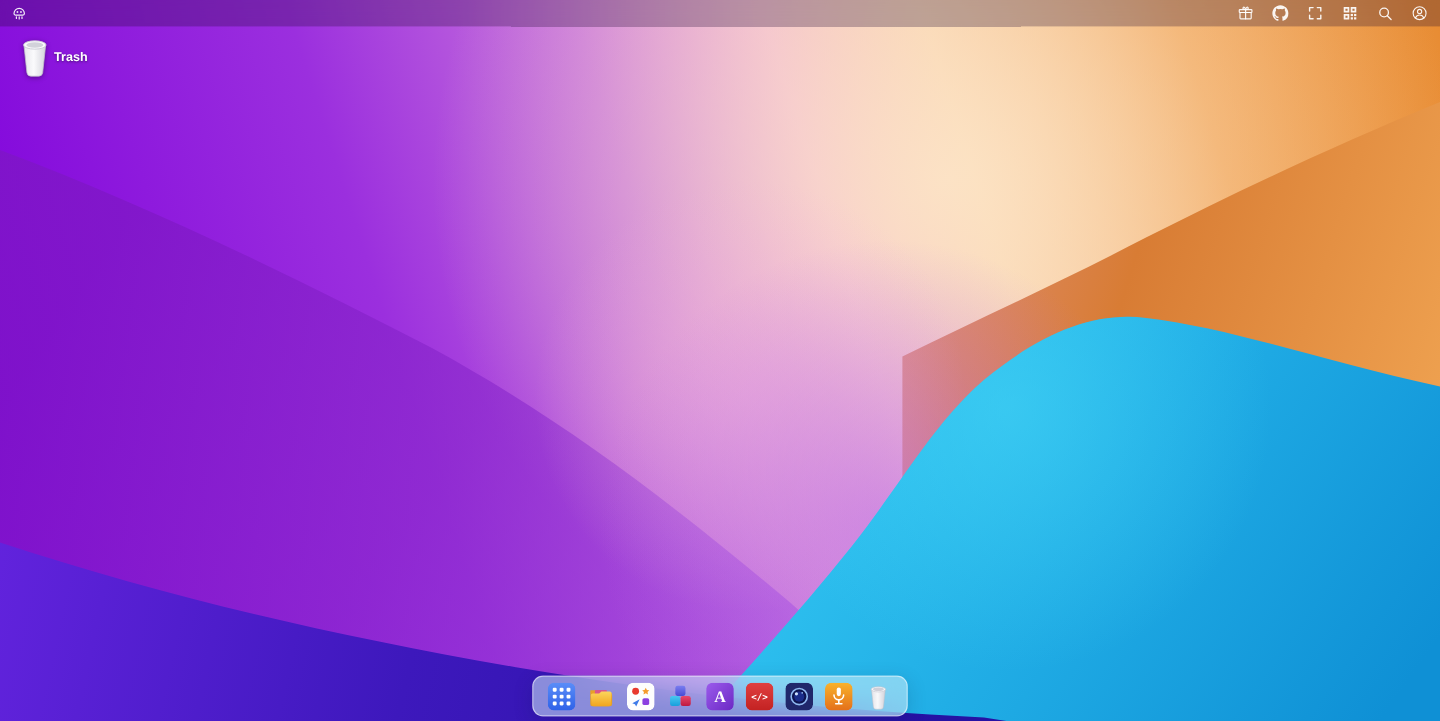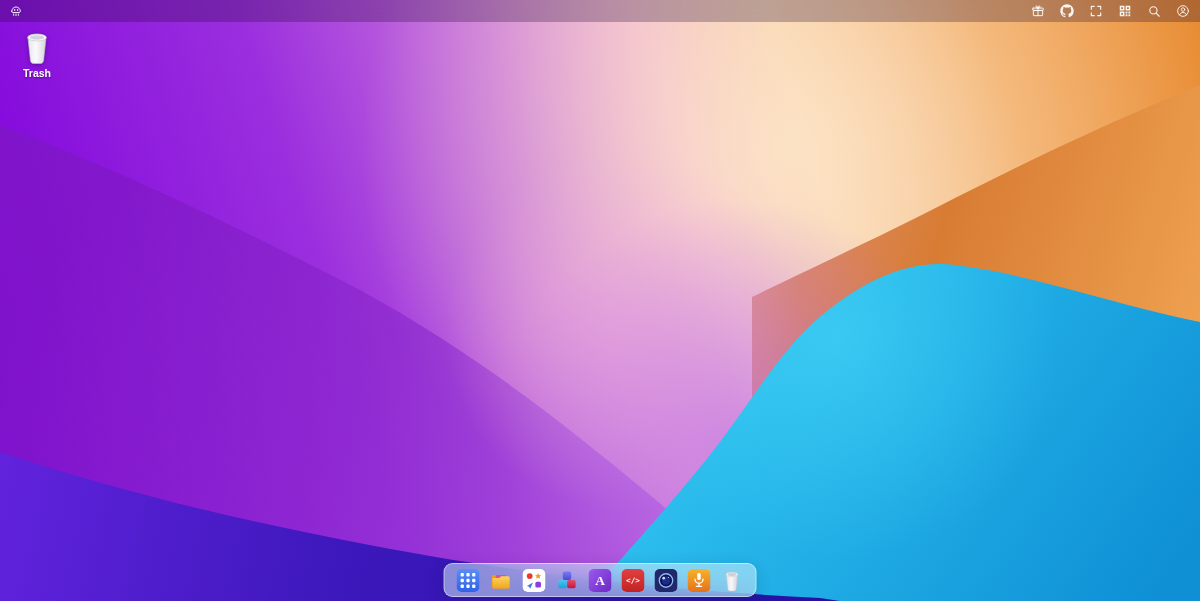--- a/index.html
+++ b/index.html
@@ -14,21 +14,21 @@
           color:rgba(255,255,255,0.95);}
   .topbar-left{display:flex;align-items:center;padding-left:8px;}
   .topbar-right{display:flex;align-items:center;gap:13px;padding-right:9px;}
   .tb-btn{width:16px;height:16px;display:flex;align-items:center;justify-content:center;
           cursor:pointer;color:rgba(255,255,255,0.92);}
   .tb-btn svg{width:14px;height:14px;display:block;}
   .tb-logo svg{width:16px;height:16px;}
 
   
   .desktop-icon{position:absolute;top:29px;left:13px;width:48px;z-index:5;
-                display:flex;flex-direction:column;align-items:center;cursor:pointer;}
+                display:flex;flex-direction:row;align-items:center;cursor:pointer;}
   .desktop-icon .glyph{width:32px;height:36px;filter:drop-shadow(0 1px 2px rgba(0,0,0,0.35));}
   .desktop-icon .label{margin-top:2px;font-size:10.5px;font-weight:bold;color:#fff;
                        text-shadow:0 1px 2px rgba(0,0,0,0.45);}
 
   
   .dock{position:absolute;left:50%;transform:translateX(-50%);bottom:4px;height:32px;
         z-index:10;display:flex;align-items:center;gap:10px;padding:0 12px;
         background:rgba(208,238,250,0.55);backdrop-filter:blur(10px);
         border:1px solid rgba(255,255,255,0.5);border-radius:9px;
         box-shadow:0 4px 16px rgba(0,30,70,0.18);}

